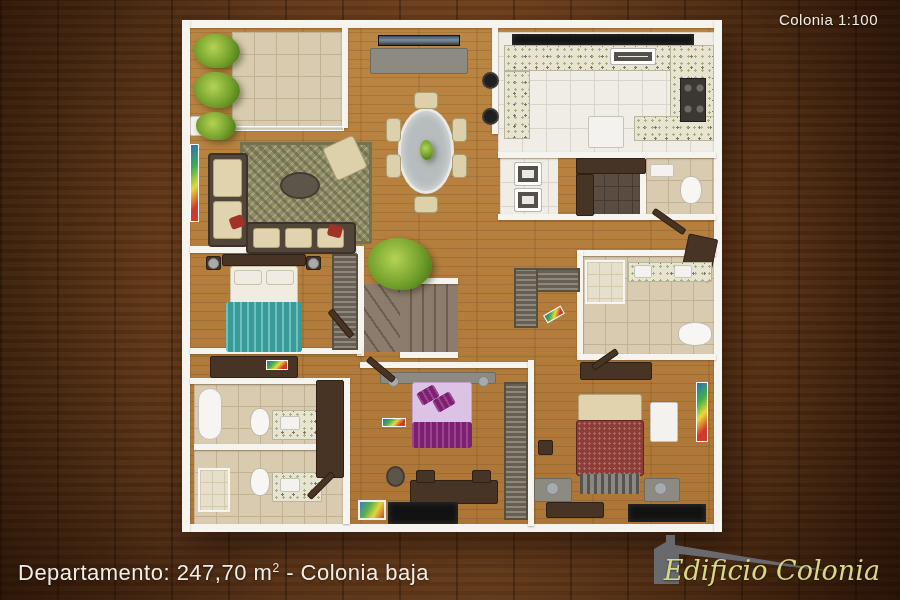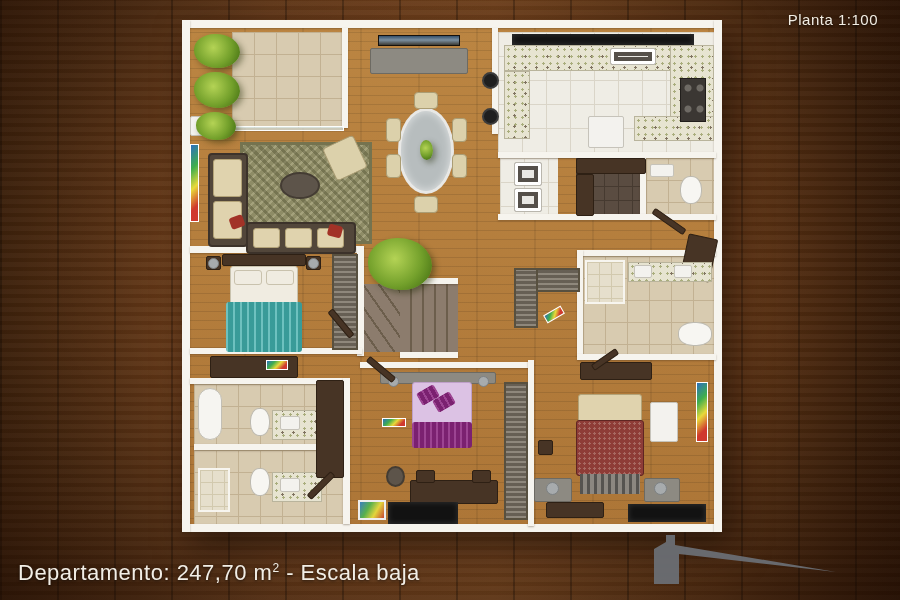--- a/index.html
+++ b/index.html
@@ -211,21 +211,22 @@
     <div class="el granite" style="left: 90px; top: 452px; width: 50px; height: 30px;"></div>
     <div class="el appliance" style="left: 98px; top: 458px; width: 20px; height: 14px;"></div>
     <div class="el wood-dark" style="left: 134px; top: 360px; width: 28px; height: 98px;"></div>
     <div class="el wood-dark" style="left: 142px; top: 300px; width: 34px; height: 7px; transform: rotate(50deg);"></div>
     <div class="el wood-dark" style="left: 182px; top: 346px; width: 34px; height: 7px; transform: rotate(40deg);"></div>
     <div class="el wood-dark" style="left: 468px; top: 198px; width: 38px; height: 7px; transform: rotate(35deg);"></div>
     <div class="el wood-dark" style="left: 122px; top: 462px; width: 34px; height: 7px; transform: rotate(-45deg);"></div>
     <div class="el wood-dark" style="left: 408px; top: 336px; width: 30px; height: 7px; transform: rotate(-35deg);"></div>
   </div>
 
-<div class="scale-label">Planta 1:100</div>
-
-<div class="caption"><span>Departamento: 247,70 m</span><sup>2</sup><span> - Escala baja</span></div>
+<div class="scale-label">Colonia 1:100</div>
+
+<div class="caption"><span>Departamento: 247,70 m</span><sup>2</sup><span> - Colonia baja</span></div>
 
 <div class="logo">
   <svg class="logo-icon" viewBox="0 0 190 50" preserveAspectRatio="none">
     <path d="M6 50 V15 L18 8 V1 H27 V11 L188 38 L31 20 V50 Z" fill="#6b7076" opacity="0.92"></path>
   </svg>
+  <div class="logo-text">Edificio Colonia</div>
 </div>
 
 </body></html>

